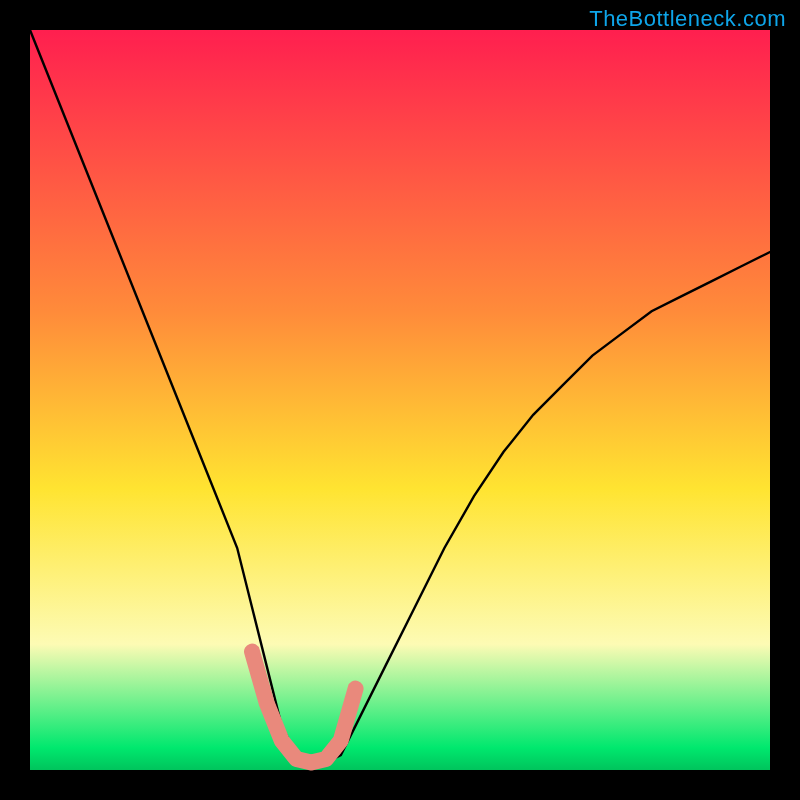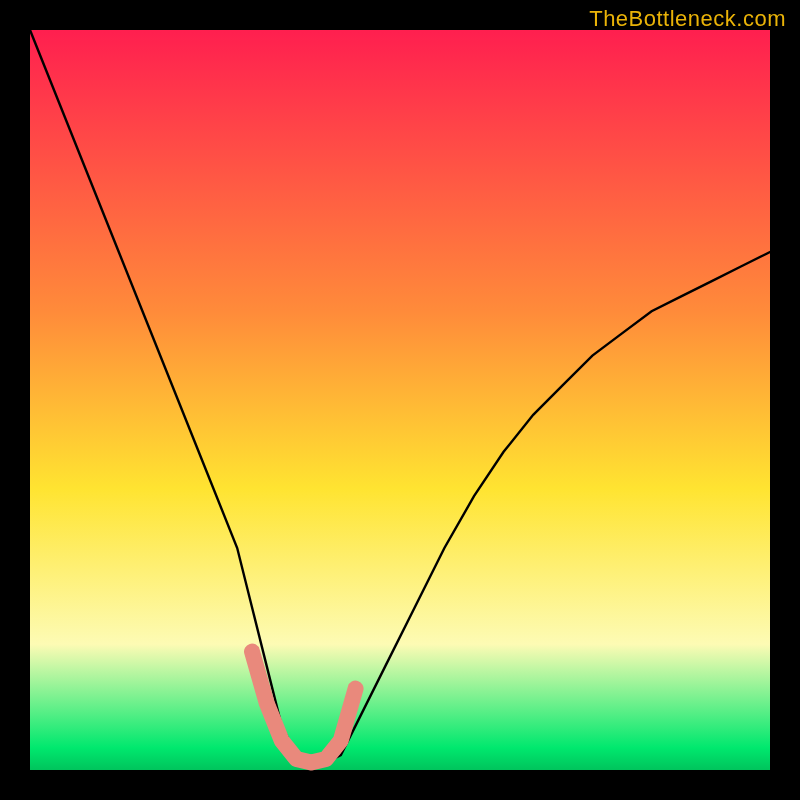--- a/index.html
+++ b/index.html
@@ -13,21 +13,21 @@
   }
   .container {
     position: relative;
     width: 800px;
     height: 800px;
   }
   .watermark {
     position: absolute;
     top: 6px;
     right: 14px;
-    color: #eab308;
+    color: #0ea5e9;
     font-size: 22px;
     font-weight: 500;
     z-index: 10;
     letter-spacing: 0.5px;
   }
   svg {
     position: absolute;
     top: 0;
     left: 0;
   }

